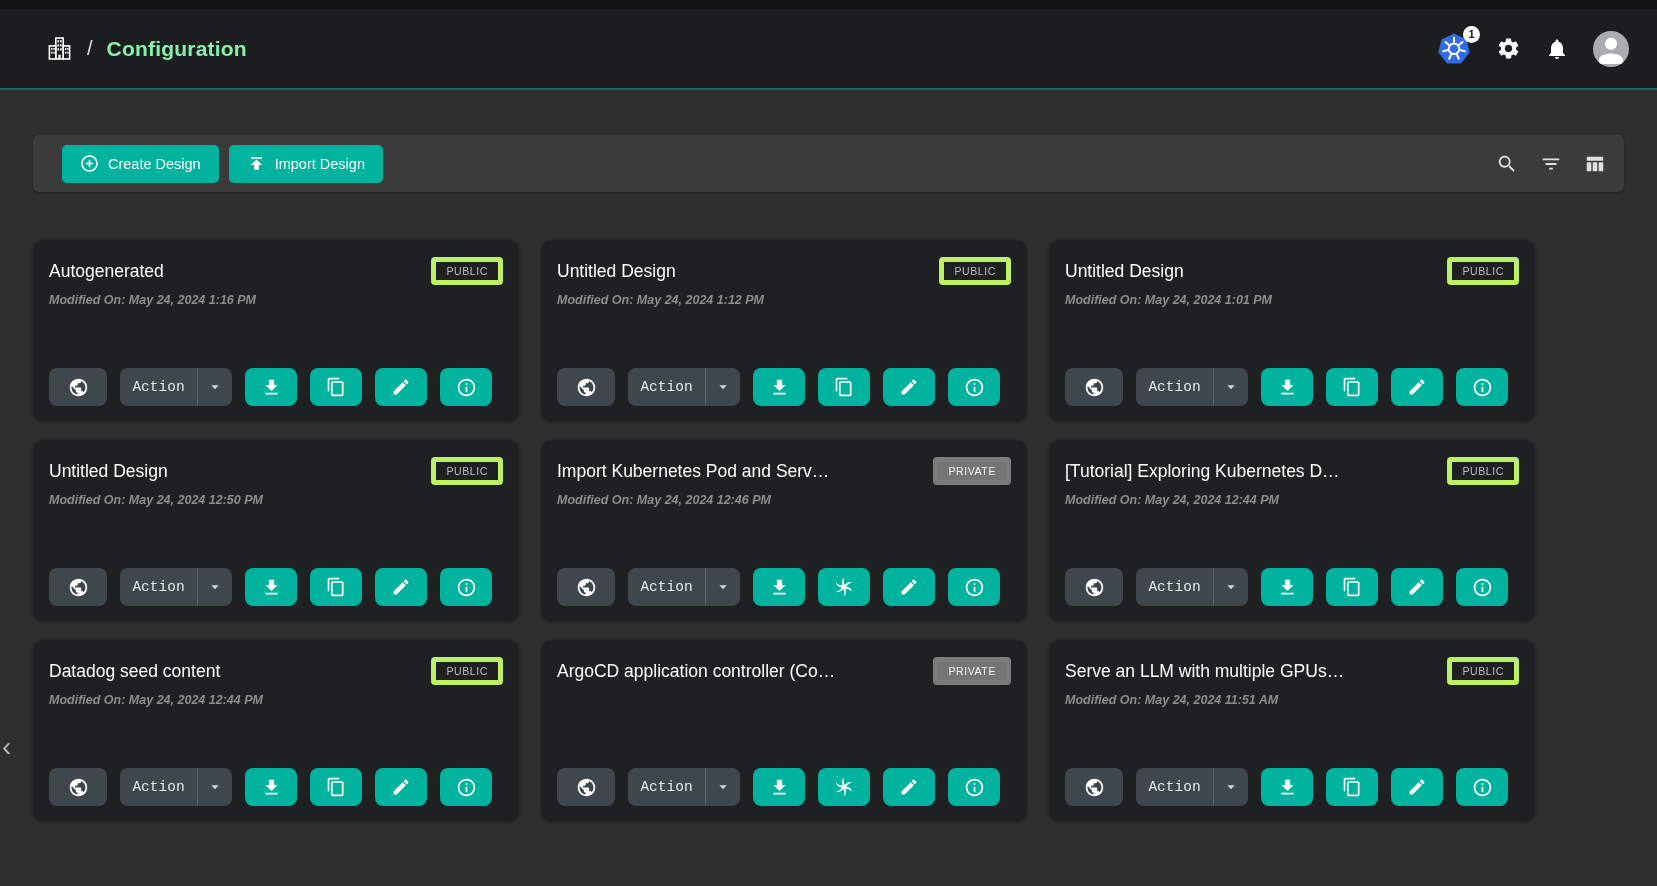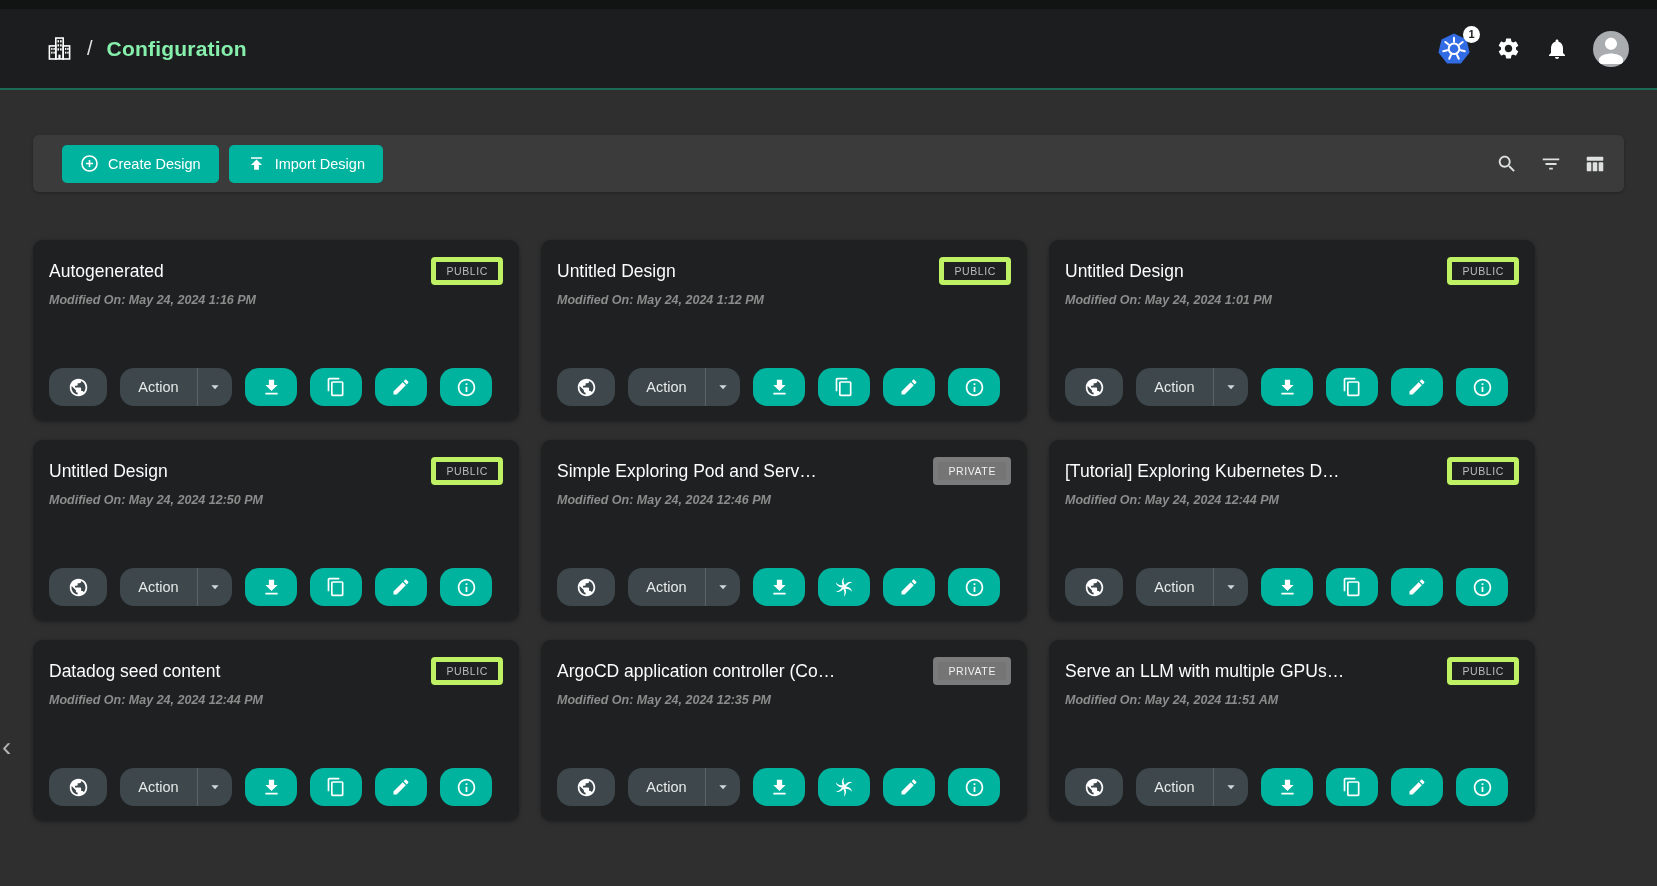--- a/index.html
+++ b/index.html
@@ -83,22 +83,22 @@
     padding:3px 10px; border-radius:4px;
     border:5px solid #bef264; color:#bdbdbd; background:transparent;
   }
   .badge.private { border-color:#7b7b7b; background:#757575; color:#f2f2f2; }
   .card-modified {
     margin-top:8px;
     font-size:12.5px; font-style:italic; font-weight:700; color:#8c8c8c;
   }
   .card-actions { margin-top:auto; display:flex; align-items:center; gap:13px; }
   .abtn {
-    height:38px; border:none; border-radius:14px; cursor:pointer;
-    display:flex; align-items:center; justify-content:center;
+    height:38px; border:none; border-radius:8px; cursor:pointer;
+    display:flex; align-items:center; justify-content:center;font-family:Liberation Mono, monospace;
   }
   .abtn.dark { background:#3d474c; }
   .abtn.teal { background:#00b39f; }
   .globe-btn { width:58px; }
   .action-btn { width:112px; padding:0; }
   .action-btn .lbl { flex:1; font-size:14.5px; color:#e8eaea; font-family:inherit; }
   .action-btn .divider { width:1px; height:38px; background:#5a6468; }
   .action-btn .caret-zone { width:34px; display:flex; align-items:center; justify-content:center; }
   .sq { width:52px; }
   .card:not(.has-spiral) .spiral-icon { display:none; }
@@ -481,21 +481,21 @@
         <span>
           <svg width="21" height="21" viewBox="0 0 24 24" fill="#fff">
             <path d="M11 7h2v2h-2zm0 4h2v6h-2zm1-9C6.48 2 2 6.48 2 12s4.48 10 10 10 10-4.48 10-10S17.52 2 12 2zm0 18c-4.41 0-8-3.59-8-8s3.59-8 8-8 8 3.59 8 8-3.59 8-8 8z"></path>
           </svg>
         </span>
       </button>
     </div>
   </section>
     <section class="card has-spiral">
     <div class="card-head">
-      <div class="card-title">Simple Exploring Pod and Serv…</div>
+      <div class="card-title">Import Kubernetes Pod and Serv…</div>
       <span class="badge private">PRIVATE</span>
     </div>
     <div class="card-modified">Modified On: May 24, 2024 12:46 PM</div>
 
     <div class="card-actions">
       <button class="abtn dark globe-btn">
         <span>
           <svg width="21" height="21" viewBox="0 0 24 24" fill="#fff">
             <path d="M12 2C6.48 2 2 6.48 2 12s4.48 10 10 10 10-4.48 10-10S17.52 2 12 2zm-1 17.93c-3.95-.49-7-3.85-7-7.93 0-.62.08-1.21.21-1.79L9 15v1c0 1.1.9 2 2 2v1.93zm6.9-2.54c-.26-.81-1-1.39-1.9-1.39h-1v-3c0-.55-.45-1-1-1H8v-2h2c.55 0 1-.45 1-1V7h2c1.1 0 2-.9 2-2v-.41c2.93 1.19 5 4.06 5 7.41 0 2.08-.8 3.97-2.1 5.39z"></path>
           </svg>
@@ -677,21 +677,20 @@
           </svg>
         </span>
       </button>
     </div>
   </section>
     <section class="card has-spiral">
     <div class="card-head">
       <div class="card-title">ArgoCD application controller (Co…</div>
       <span class="badge private">PRIVATE</span>
     </div>
-    <div class="card-modified">Modified On: May 24, 2024 12:35 PM</div>
 
     <div class="card-actions">
       <button class="abtn dark globe-btn">
         <span>
           <svg width="21" height="21" viewBox="0 0 24 24" fill="#fff">
             <path d="M12 2C6.48 2 2 6.48 2 12s4.48 10 10 10 10-4.48 10-10S17.52 2 12 2zm-1 17.93c-3.95-.49-7-3.85-7-7.93 0-.62.08-1.21.21-1.79L9 15v1c0 1.1.9 2 2 2v1.93zm6.9-2.54c-.26-.81-1-1.39-1.9-1.39h-1v-3c0-.55-.45-1-1-1H8v-2h2c.55 0 1-.45 1-1V7h2c1.1 0 2-.9 2-2v-.41c2.93 1.19 5 4.06 5 7.41 0 2.08-.8 3.97-2.1 5.39z"></path>
           </svg>
         </span>
       </button>
 

